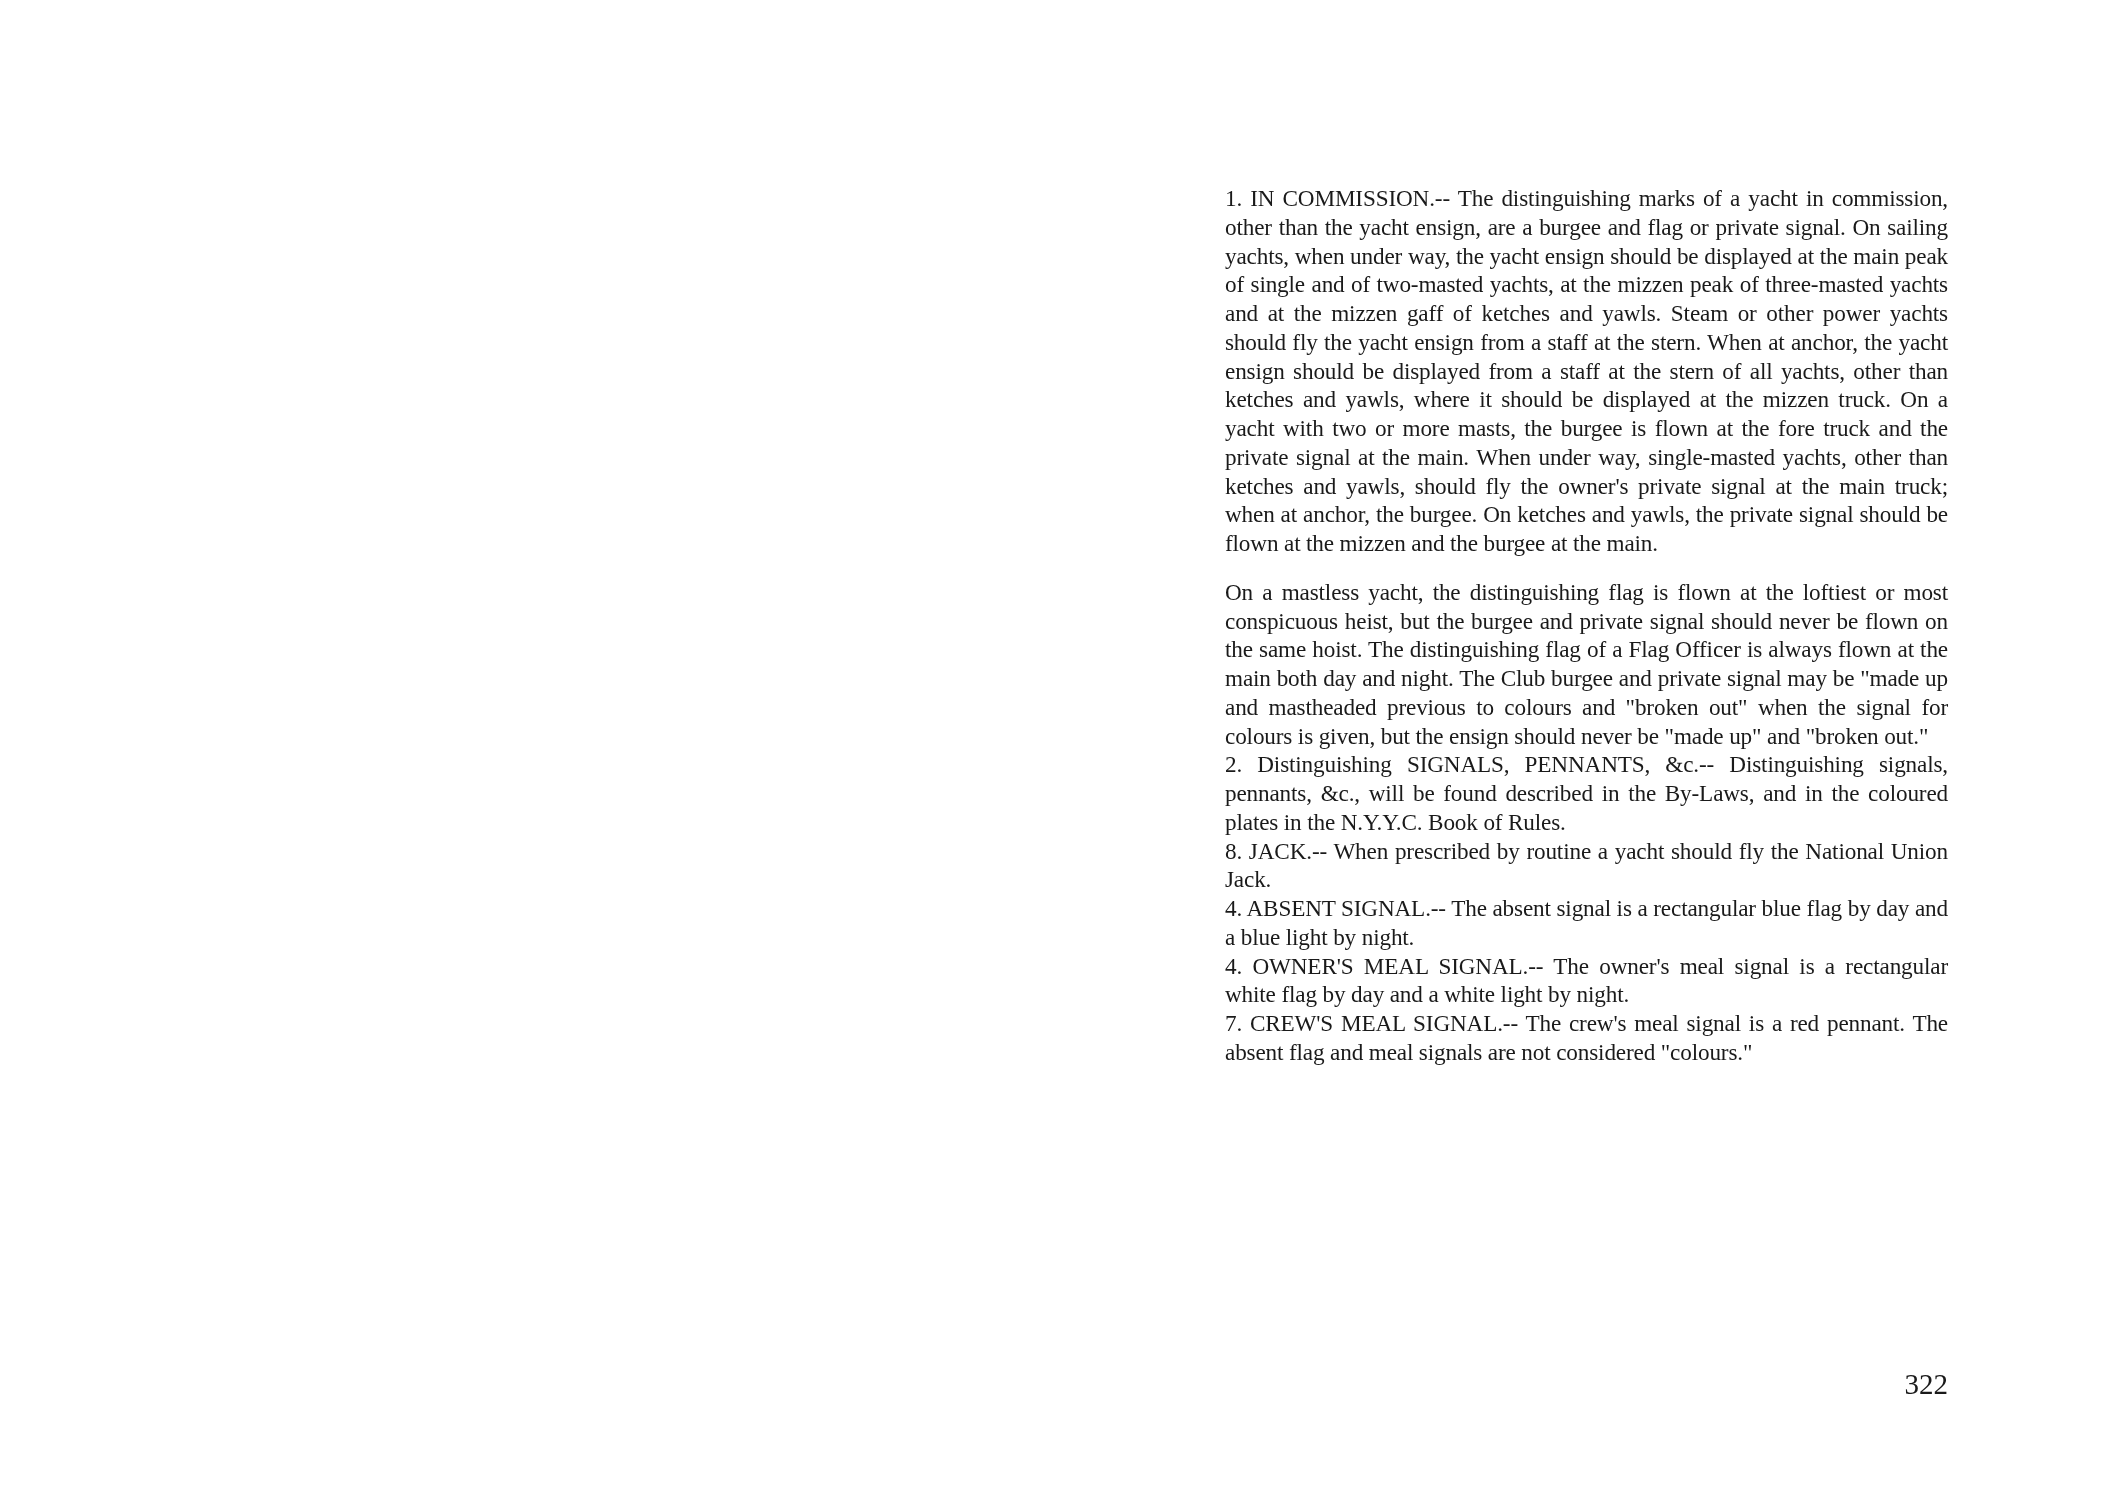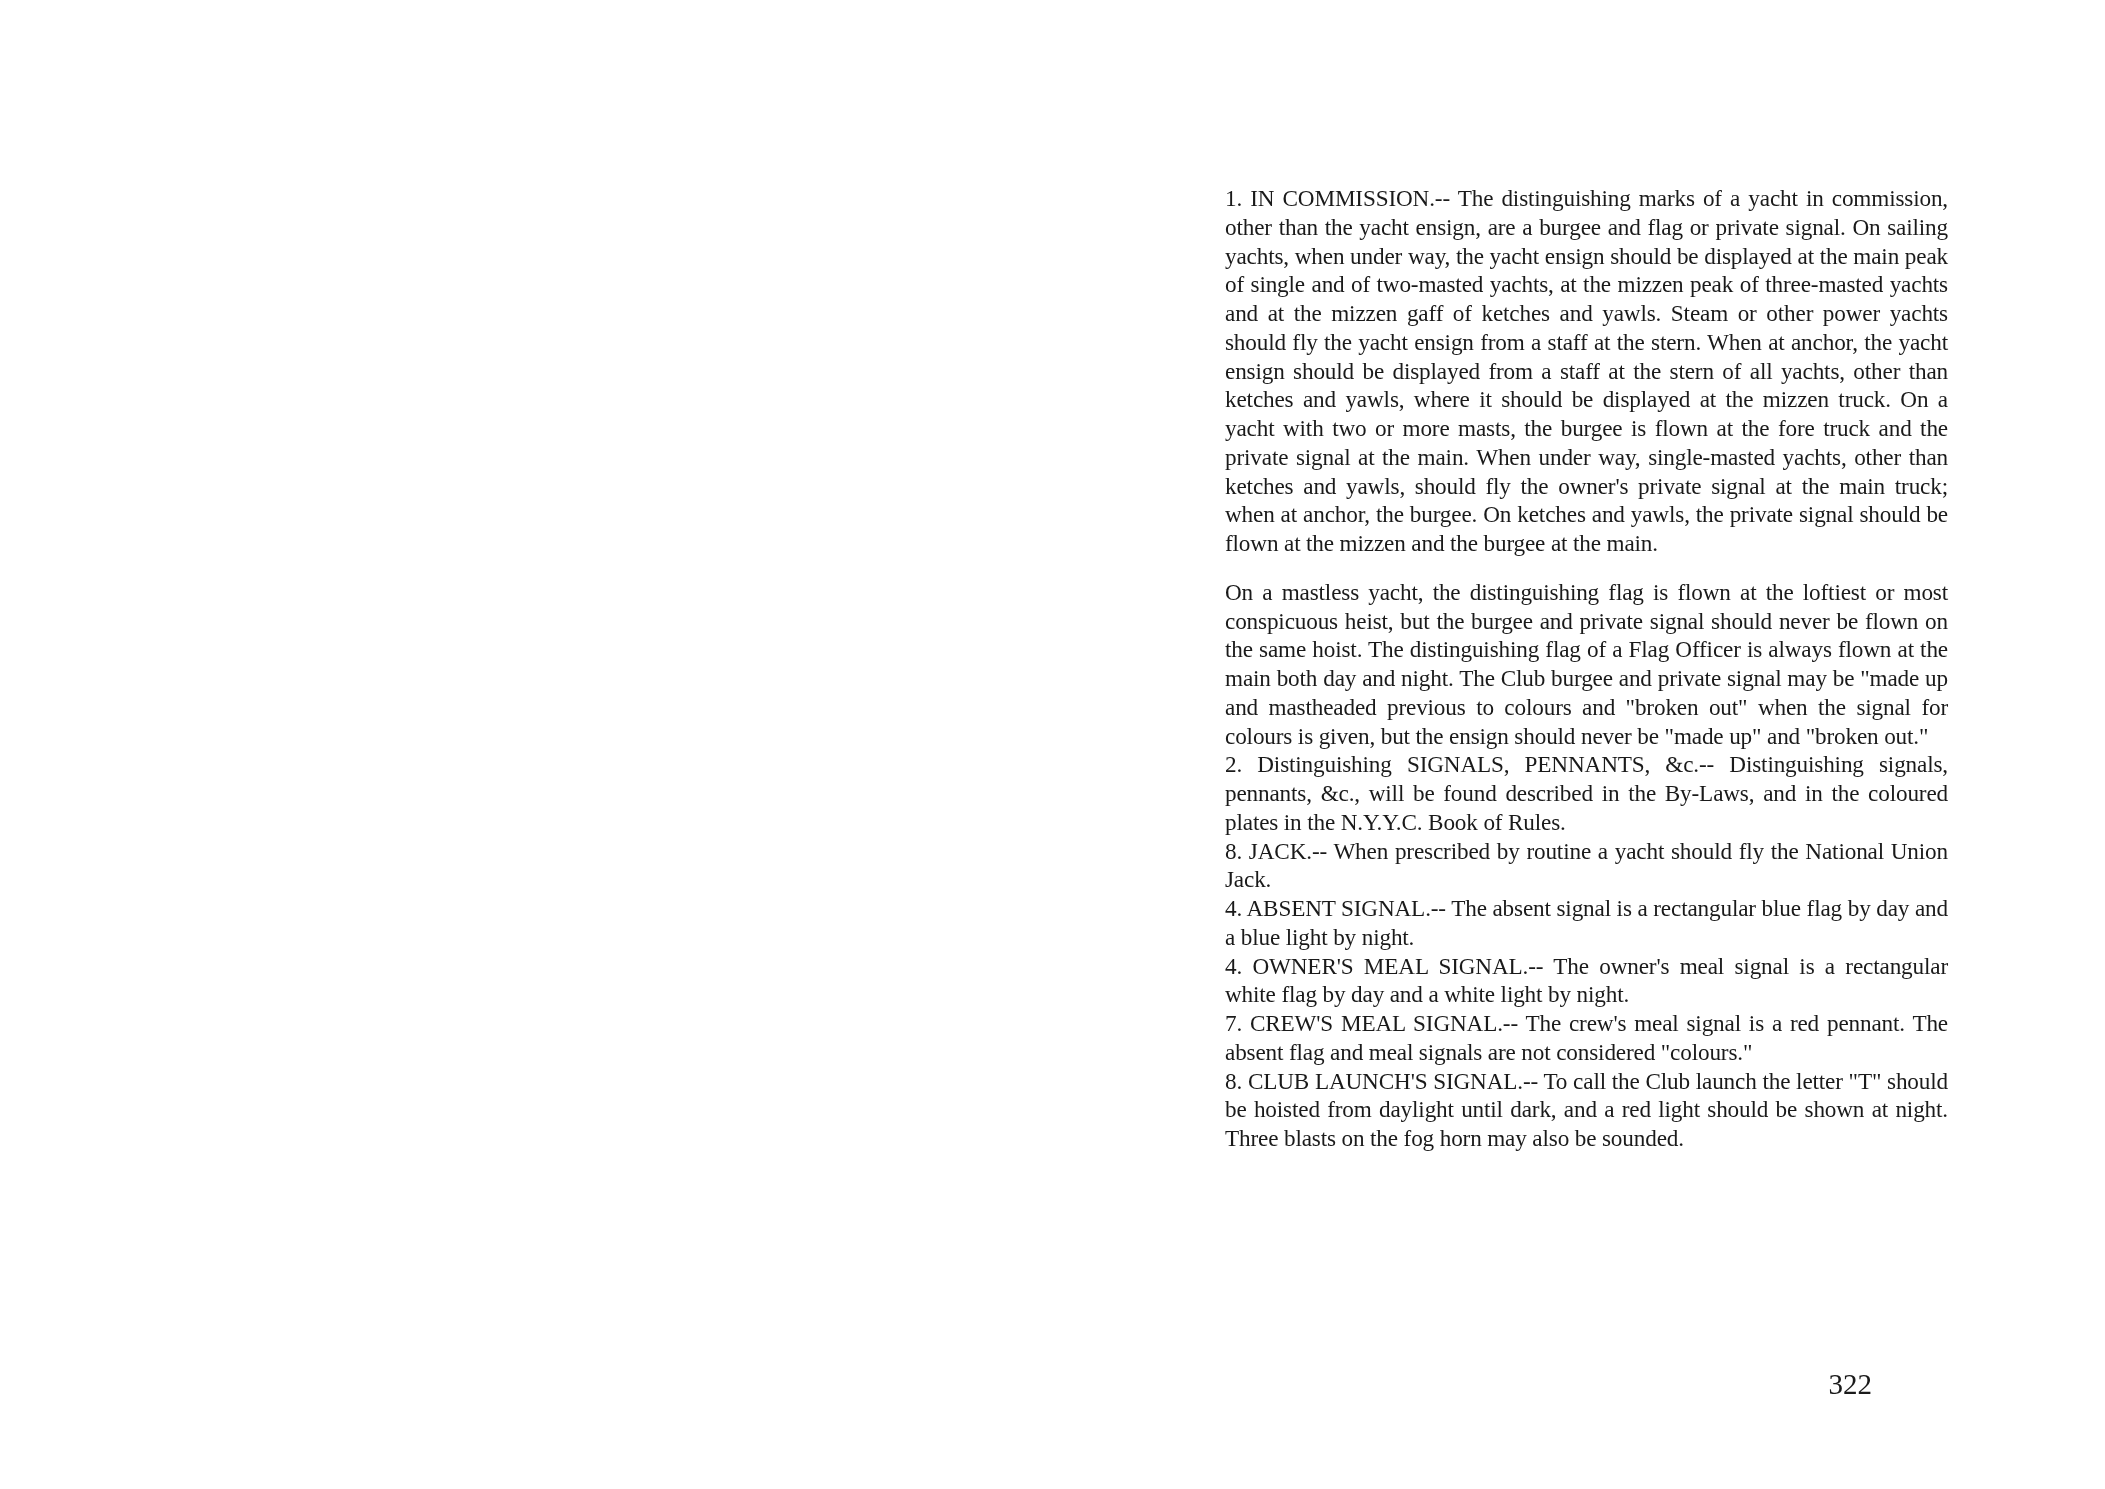--- a/index.html
+++ b/index.html
@@ -35,36 +35,35 @@
     }
     .para {
       margin: 0;
       text-align: justify;
     }
     .para.gap-after {
       margin-bottom: 20px;
     }
     .page-number {
       position: absolute;
-      left: 1804px;
+      left: 1880px;
       top: 1368px;
       width: 68px;
       text-align: right;
       font-size: 29px;
       line-height: 32px;
     }
   </style>
 </head>
 <body>
 
 <div class="page">
   <div class="column">
     <p class="para gap-after">1. IN COMMISSION.-- The distinguishing marks of a yacht in commission, other than the yacht ensign, are a burgee and flag or private signal. On sailing yachts, when under way, the yacht ensign should be displayed at the main peak of single and of two-masted yachts, at the mizzen peak of three-masted yachts and at the mizzen gaff of ketches and yawls. Steam or other power yachts should fly the yacht ensign from a staff at the stern. When at anchor, the yacht ensign should be displayed from a staff at the stern of all yachts, other than ketches and yawls, where it should be displayed at the mizzen truck. On a yacht with two or more masts, the burgee is flown at the fore truck and the private signal at the main. When under way, single-masted yachts, other than ketches and yawls, should fly the owner's private signal at the main truck; when at anchor, the burgee. On ketches and yawls, the private signal should be flown at the mizzen and the burgee at the main.</p>
     <p class="para">On a mastless yacht, the distinguishing flag is flown at the loftiest or most conspicuous heist, but the burgee and private signal should never be flown on the same hoist. The distinguishing flag of a Flag Officer is always flown at the main both day and night. The Club burgee and private signal may be "made up and mastheaded previous to colours and "broken out" when the signal for colours is given, but the ensign should never be "made up" and "broken out."</p>
     <p class="para">2. Distinguishing SIGNALS, PENNANTS, &amp;c.-- Distinguishing signals, pennants, &amp;c., will be found described in the By-Laws, and in the coloured plates in the N.Y.Y.C. Book of Rules.</p>
     <p class="para">8. JACK.-- When prescribed by routine a yacht should fly the National Union Jack.</p>
     <p class="para">4. ABSENT SIGNAL.-- The absent signal is a rectangular blue flag by day and a blue light by night.</p>
     <p class="para">4. OWNER'S MEAL SIGNAL.-- The owner's meal signal is a rectangular white flag by day and a white light by night.</p>
     <p class="para">7. CREW'S MEAL SIGNAL.-- The crew's meal signal is a red pennant. The absent flag and meal signals are not considered "colours."</p>
-    <p class="para">8. CLUB LAUNCH'S SIGNAL.-- To call the Club launch the letter "T" should be hoisted from daylight until dark, and a red light should be shown at night. Three blasts on the fog horn may also be sounded.</p>
   </div>
   <div class="page-number">322</div>
 </div>
 
 </body></html>

